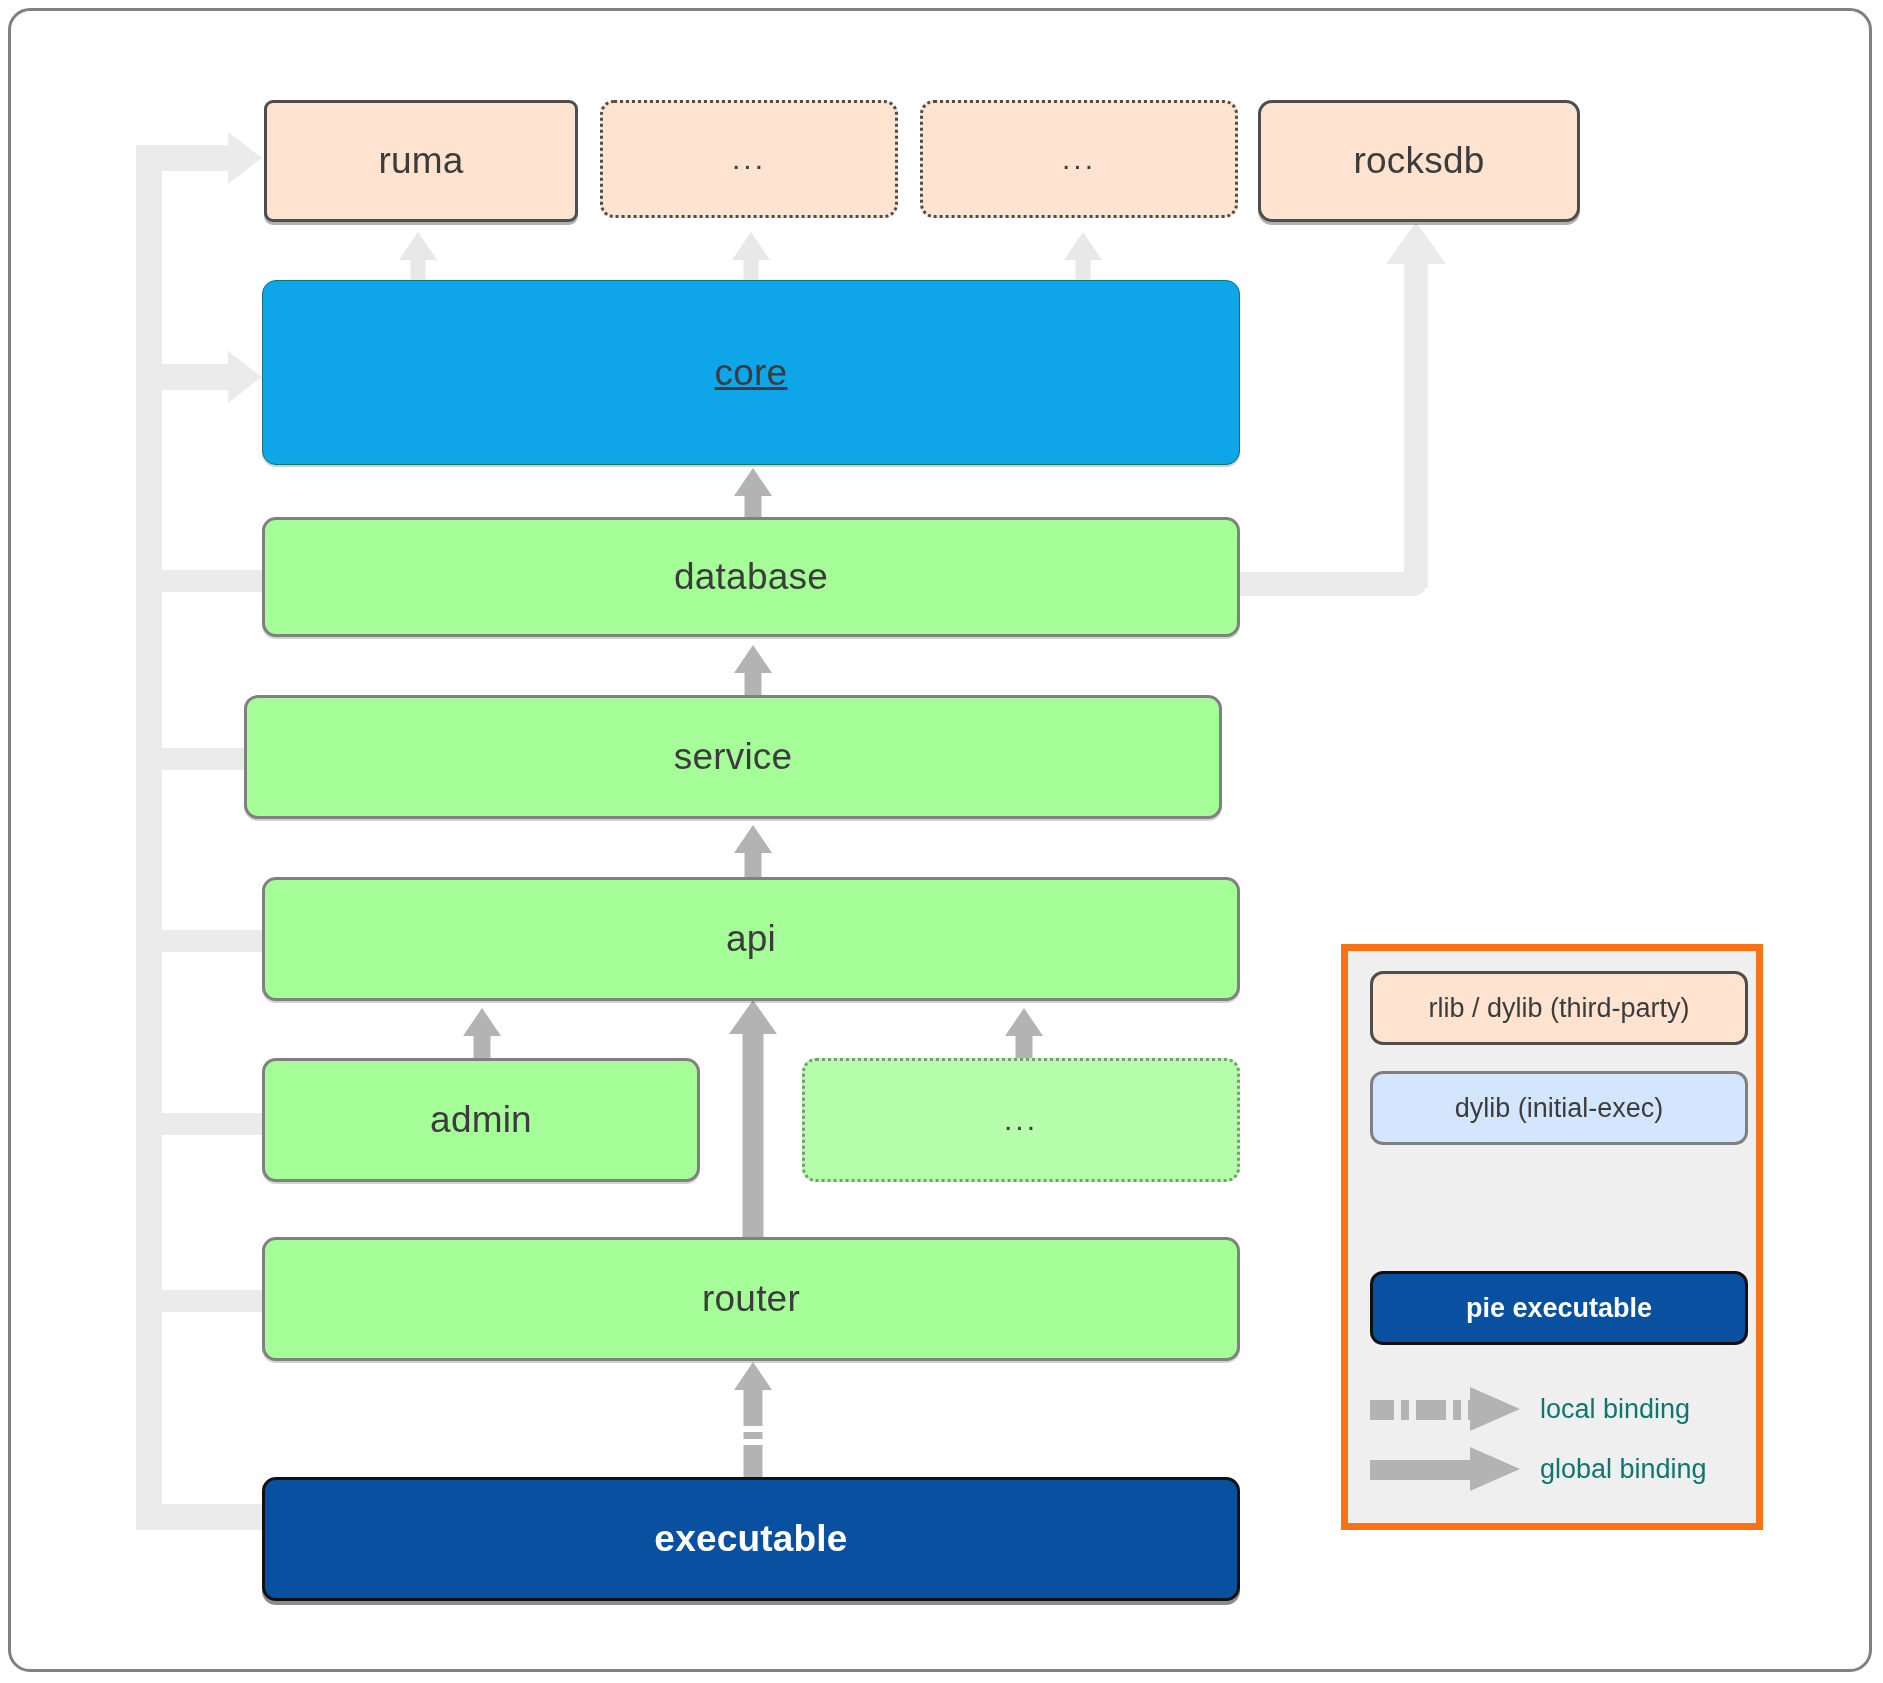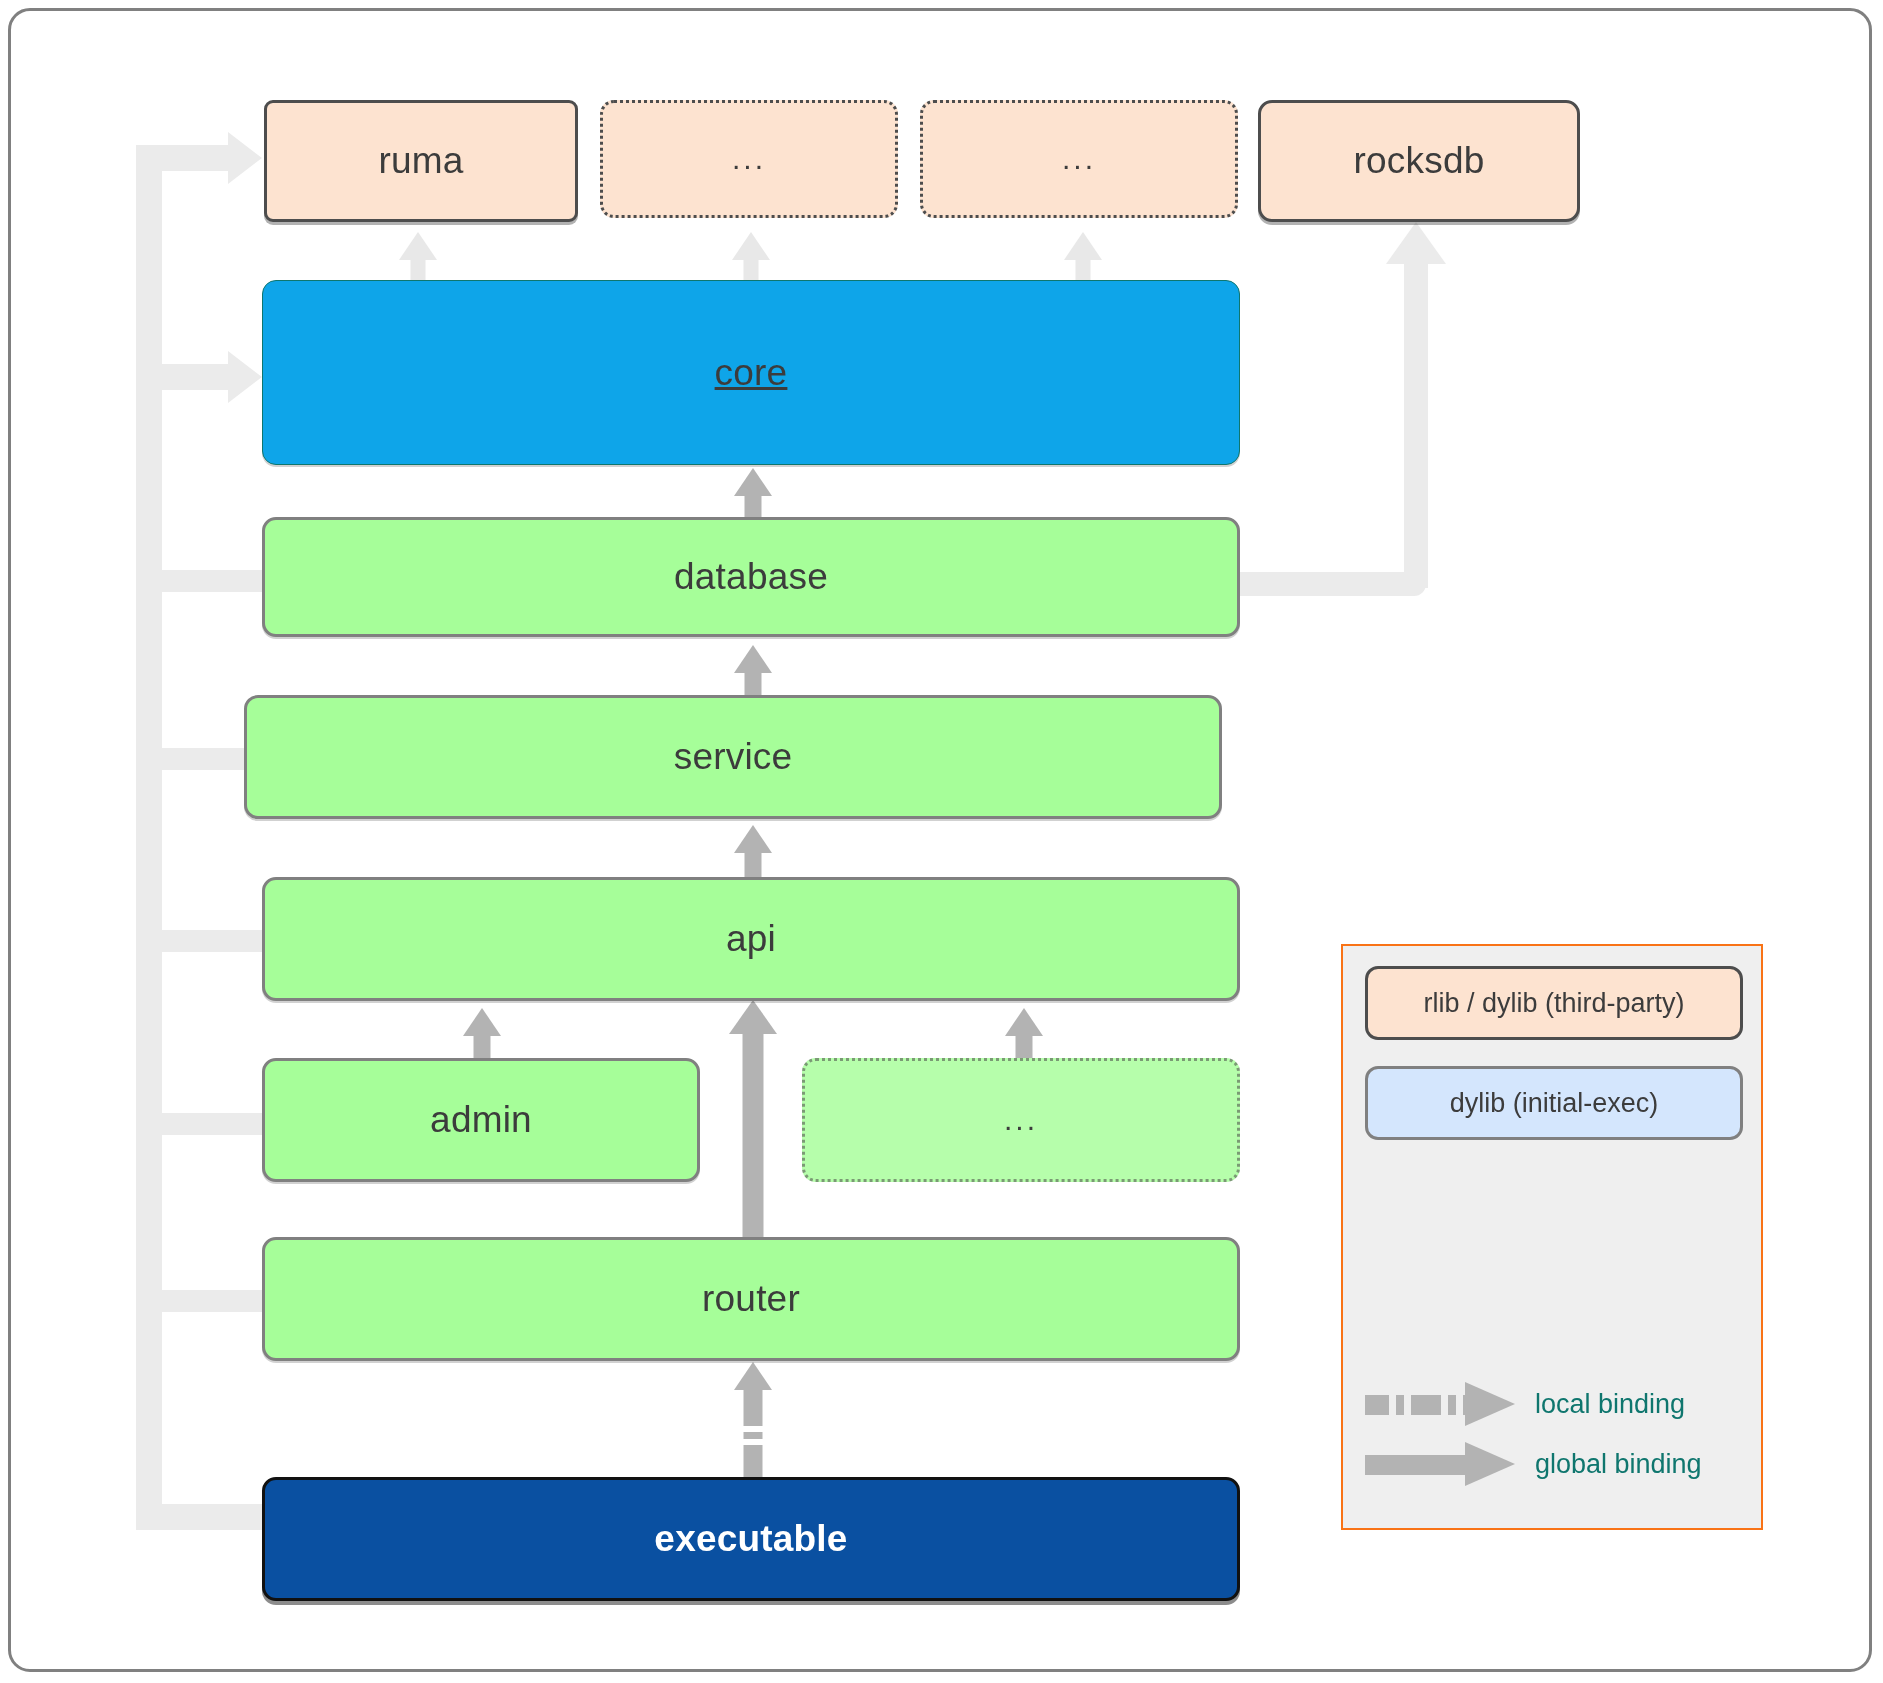--- a/index.html
+++ b/index.html
@@ -122,21 +122,21 @@
     border-right:30px solid transparent;
     border-bottom:42px solid #ebebeb;
   }
 
   
   #legend{
     position:absolute;
     left:1341px; top:944px;
     width:422px; height:586px;
     background:#efefef;
-    border:2px solid #f97316;
+    border:7px solid #f97316;
     box-sizing:border-box;
     z-index:8;
   }
   .lg-box{
     position:absolute;
     left:22px;
     width:378px;
     height:74px;
     border-radius:13px;
     box-sizing:border-box;
@@ -296,20 +296,23 @@
   <div class="node pie" style="left:262px; top:1477px; width:978px; height:124px;">
     <span>executable</span>
   </div>
 
   <div id="legend">
     <div class="lg-box b1">
       <span>rlib / dylib (third-party)</span>
     </div>
     <div class="lg-box b2">
       <span>dylib (initial-exec)</span>
+    </div>
+    <div class="lg-box b4">
+      <span>pie executable</span>
     </div>
 
     <div class="lg-row r1">
       <span class="lg-arrow">
         <span class="bar"></span>
         <span class="gaps">
           <i style="left:24px;width:7px;"></i>
           <i style="left:39px;width:7px;"></i>
           <i style="left:76px;width:7px;"></i>
           <i style="left:91px;width:7px;"></i>

